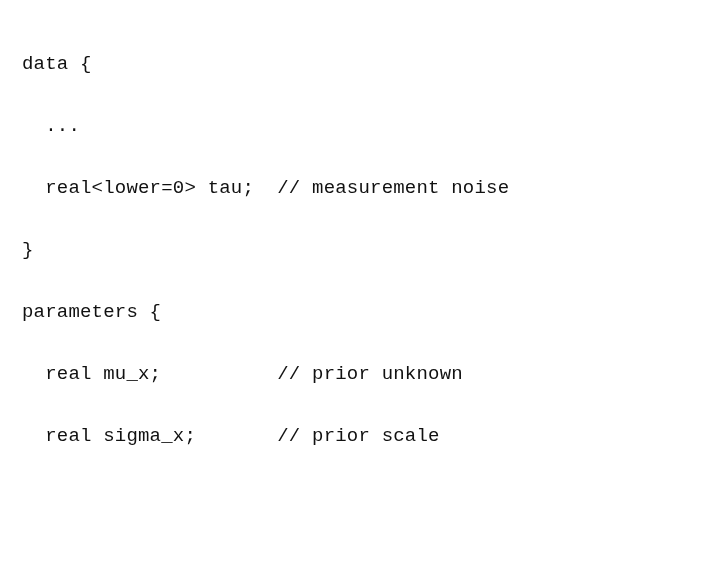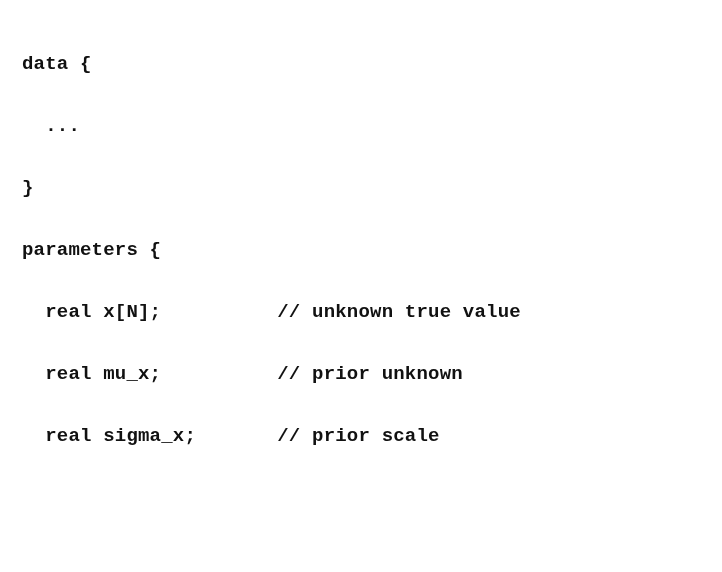--- a/index.html
+++ b/index.html
@@ -15,32 +15,31 @@
     padding: 18px 0 0 22px;
     font-family: "Courier New", Courier, monospace;
     font-size: 19px;
     line-height: 31px;
     color: #111111;
     white-space: pre;
     letter-spacing: 0.2px;
   }
   .line {
     display: block;
-    font-weight: bold;
   }
 </style>
 </head>
 <body>
 
 <div class="page">
 <span class="line">data {</span>
 <span class="line">  ...</span>
+<span class="line">  real&lt;lower=0&gt; tau;  // measurement noise</span>
 <span class="line">}</span>
 <span class="line">parameters {</span>
-<span class="line">  real x[N];          // unknown true value</span>
 <span class="line">  real mu_x;          // prior unknown</span>
 <span class="line">  real sigma_x;       // prior scale</span>
 
 
 
 
 
 
 
 

